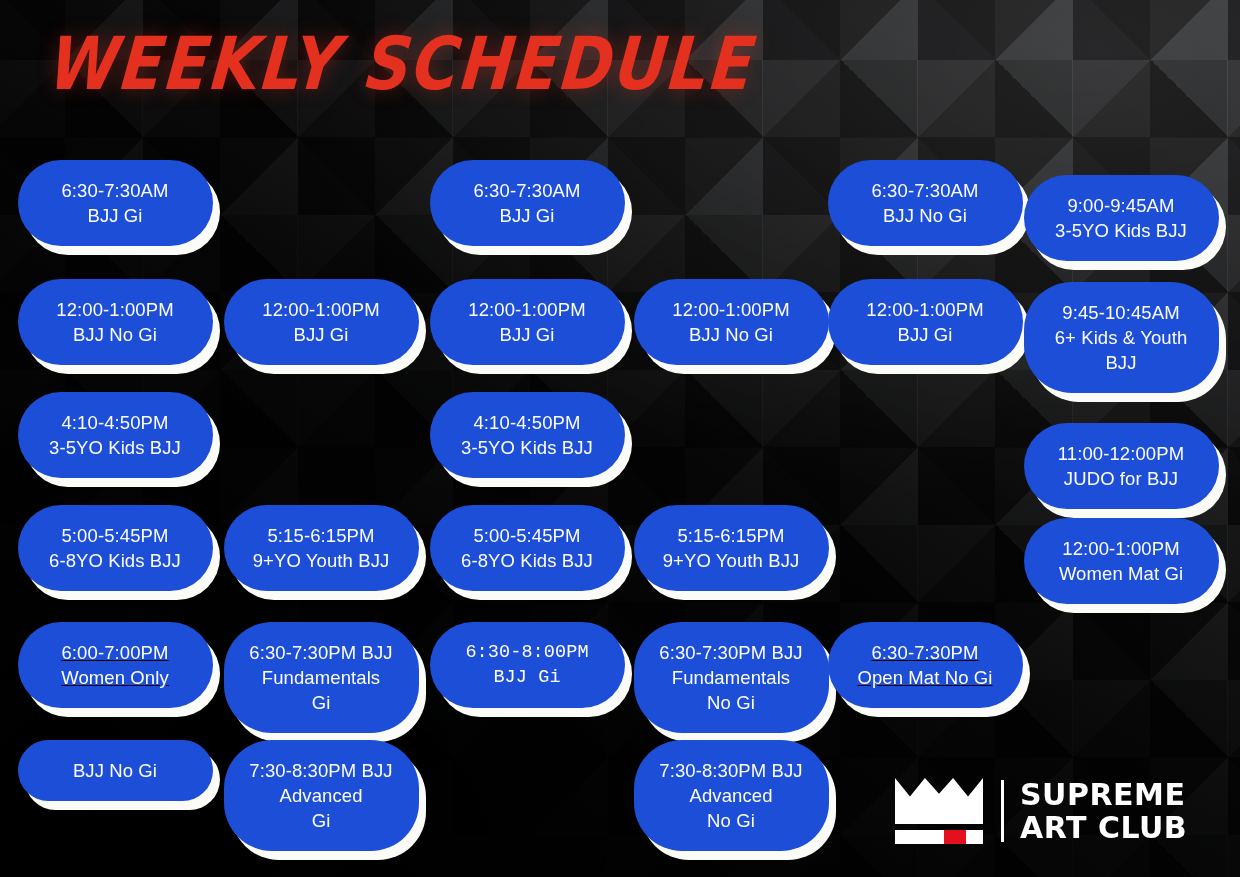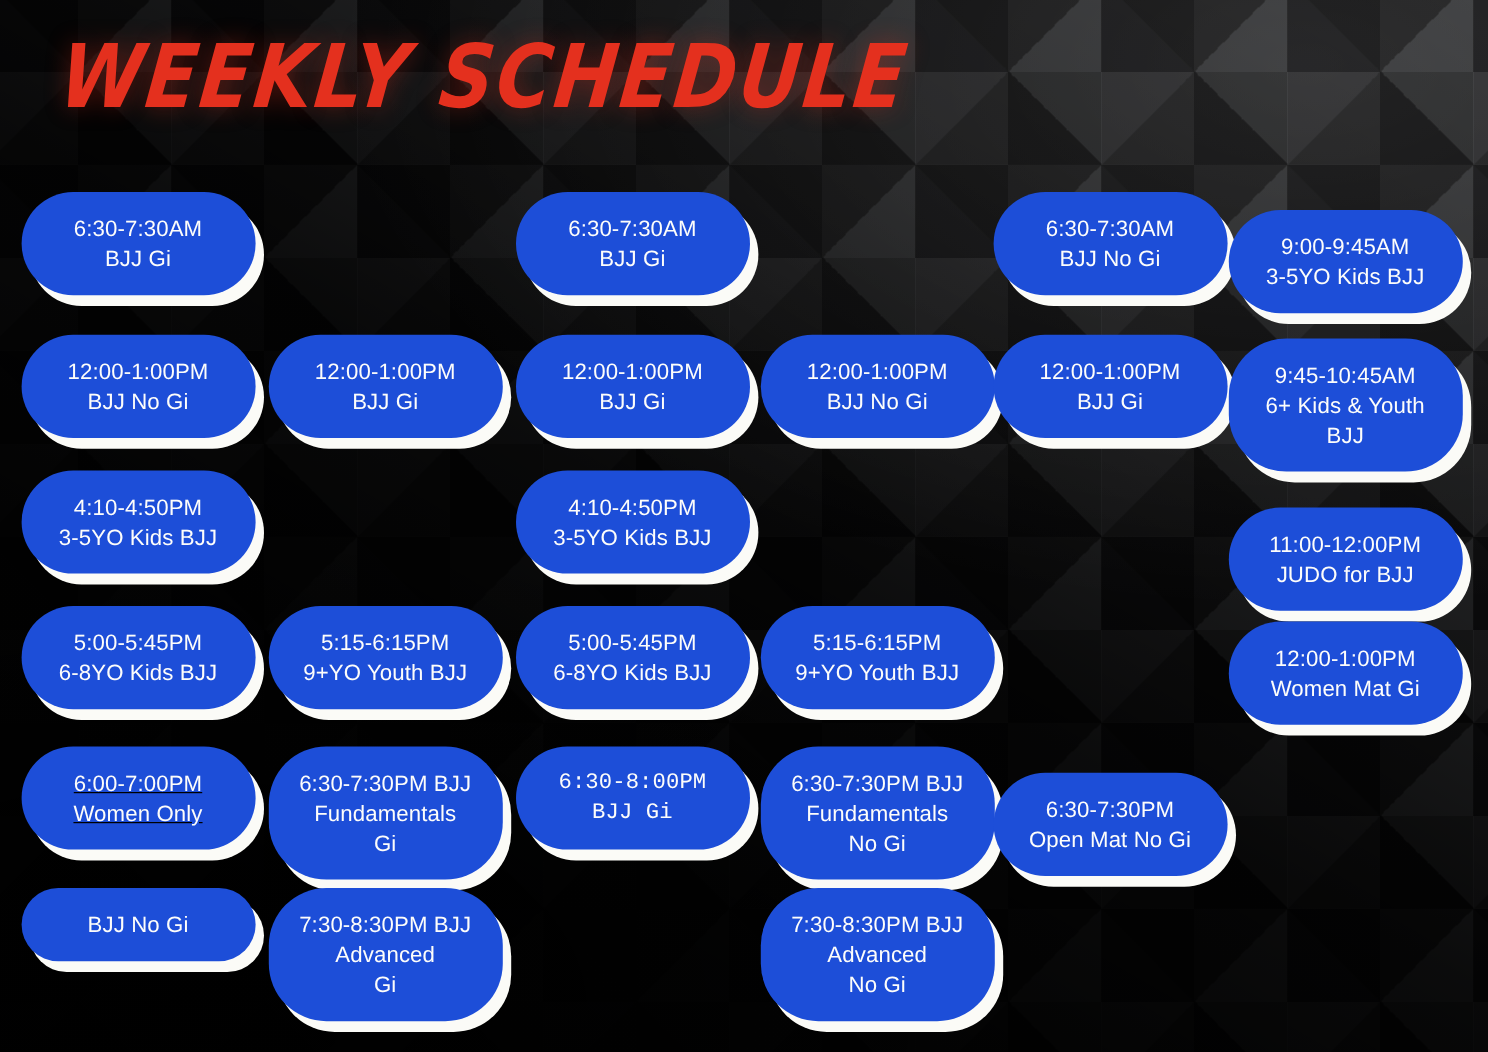--- a/index.html
+++ b/index.html
@@ -356,21 +356,21 @@
           <span class="ln">6:30-7:30AM</span>
           <span class="ln">BJJ No Gi</span>
         </div>
       </div>
       <div class="slot" style="top:119px;">
         <div class="card">
           <span class="ln">12:00-1:00PM</span>
           <span class="ln">BJJ Gi</span>
         </div>
       </div>
-      <div class="slot" style="top:484px;">
+      <div class="slot" style="top:462px;text-decoration:underline;">
         <div class="card">
           <span class="ln">6:30-7:30PM</span>
           <span class="ln">Open Mat No Gi</span>
         </div>
       </div>
     </div>
 
     <div class="col" style="left:1018px;">
       <div class="slot" style="top:15px;">
         <div class="card">
@@ -392,15 +392,27 @@
         </div>
       </div>
       <div class="slot" style="top:358px;">
         <div class="card">
           <span class="ln">12:00-1:00PM</span>
           <span class="ln">Women Mat Gi</span>
         </div>
       </div>
     </div>
 
+    <div class="logo">
+      <div class="crown">
+        <div class="top"></div>
+        <div class="band"></div>
+        <div class="jewel"></div>
+      </div>
+      <div class="logo-divider"></div>
+      <div class="logo-text">
+        <span class="l1">SUPREME</span>
+        <span class="l2">ART CLUB</span>
+      </div>
+    </div>
 
   </div>
 </div>
 
 </body></html>

